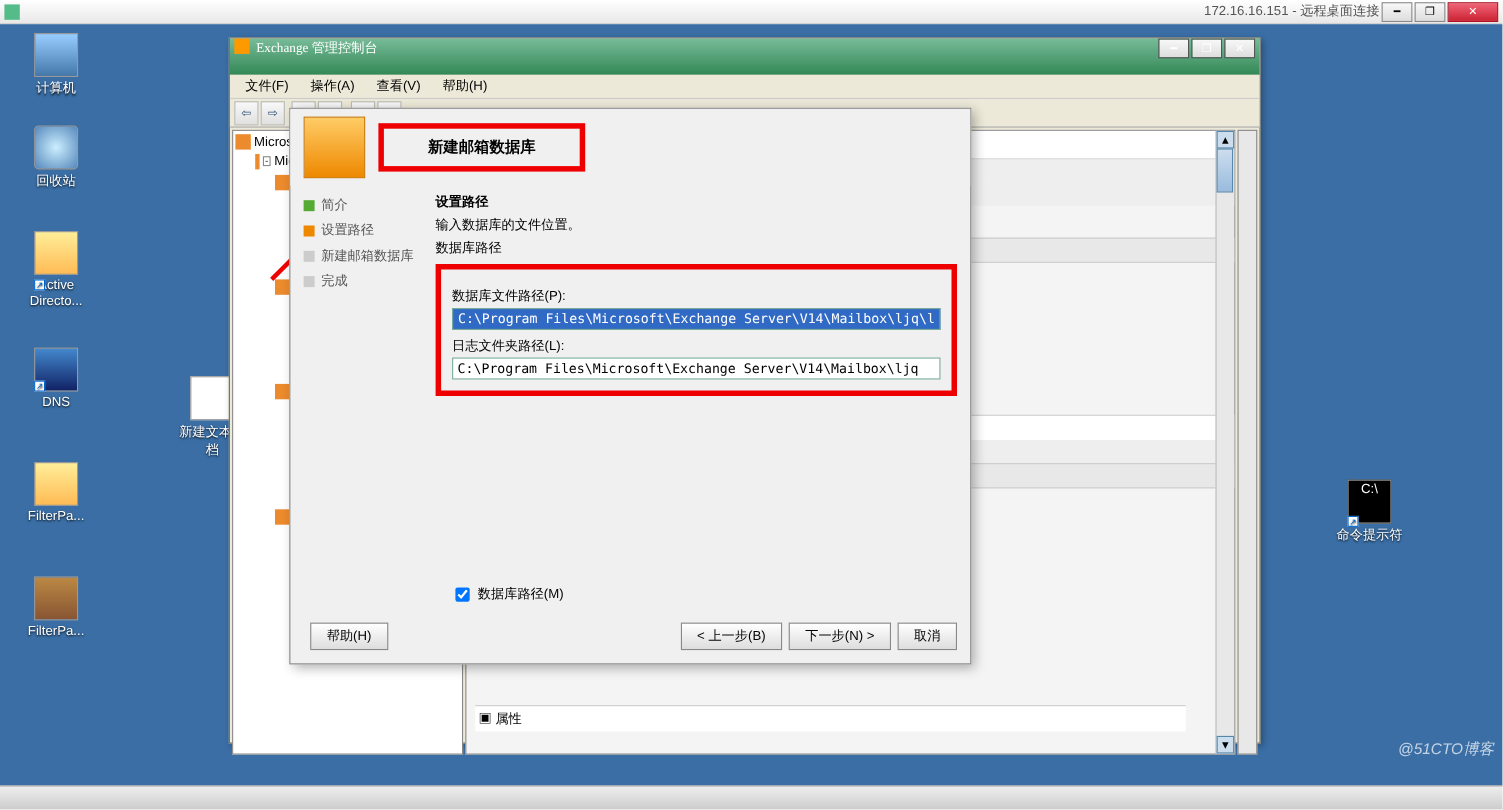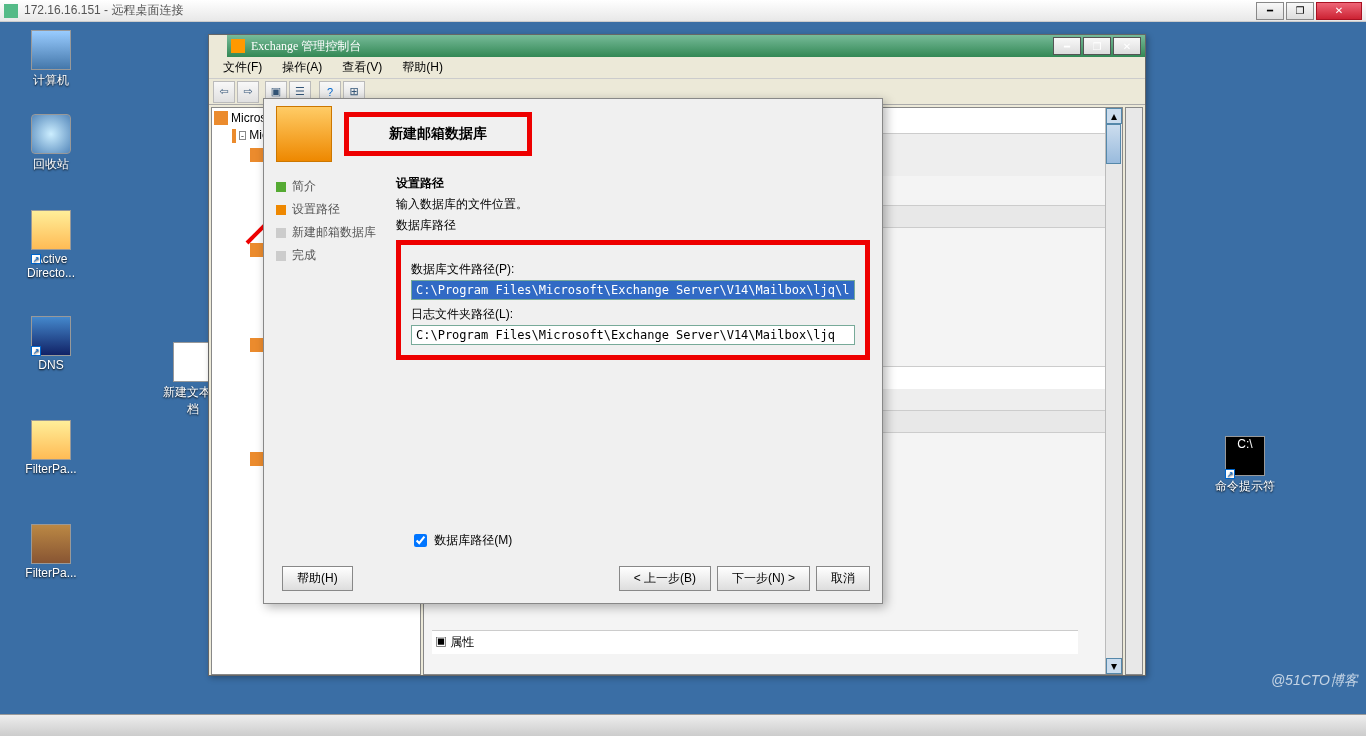--- a/index.html
+++ b/index.html
@@ -1,40 +1,40 @@
 <!DOCTYPE html>
 <html><head>
 <meta charset="utf-8">
 <style>
 * { box-sizing: border-box; margin: 0; padding: 0; font-family: "Microsoft YaHei", SimSun, Arial, sans-serif; font-size: 12px; }
 body { width: 1366px; height: 736px; background: #fff; overflow: hidden; position: relative; }
 
 
 .rdp-titlebar { height: 22px; background: linear-gradient(#fff,#e8e8e8); border-bottom: 1px solid #ccc; display: flex; align-items: center; padding: 0 4px; }
 .rdp-titlebar .icon { width: 14px; height: 14px; background: #5b8; margin-right: 6px; }
-.rdp-titlebar .title { flex: 1; color: #555; }
+.rdp-titlebar .title { flex: 1; color: #555; text-align: right; }
 .win-btns { display: flex; }
 .win-btn { width: 28px; height: 18px; border: 1px solid #888; background: linear-gradient(#f8f8f8,#ddd); margin-left: 2px; display: flex; align-items: center; justify-content: center; font-size: 10px; }
 .win-btn.close { width: 46px; background: linear-gradient(#e67,#c23); color: #fff; border-color: #a12; }
 
 .desktop { position: absolute; top: 22px; left: 0; right: 0; height: 692px; background: #3a6ea5; }
 
 
 .d-icon { position: absolute; width: 70px; text-align: center; color: #fff; text-shadow: 0 1px 2px #000; }
 .d-icon .pic { width: 40px; height: 40px; margin: 0 auto 2px; background: #ddd; border: 1px solid #999; }
 .d-icon.computer .pic { background: linear-gradient(#9cf,#47a); }
 .d-icon.recycle .pic { background: radial-gradient(#cef,#58b); border-radius: 4px; }
 .d-icon.folder .pic { background: linear-gradient(#fe9,#fb5); }
 .d-icon.doc .pic { background: #fff; }
 .d-icon.cmd .pic { background: #000; color: #fff; }
 .d-icon .shortcut { position: absolute; width: 10px; height: 10px; background: #fff; border: 1px solid #06c; left: 15px; bottom: 16px; font-size: 8px; color: #06c; }
 
 
 .mmc { position: absolute; left: 208px; top: 12px; width: 938px; height: 642px; background: #ece9d8; border: 1px solid #666; box-shadow: 2px 2px 6px rgba(0,0,0,.3); }
-.mmc-title { height: 22px; background: linear-gradient(#7b9,#385); color: #fff; display: flex; align-items: center; padding: 0 4px; margin-left: 18px; }
+.mmc-title { height: 33px; background: linear-gradient(#7b9,#385); color: #fff; display: flex; padding: 0 4px; }
 .mmc-title .icon { width: 14px; height: 14px; background: #f90; margin-right: 6px; }
 .mmc-title .t { flex: 1; font-family: SimSun; }
 .mmc-title .win-btn { border-color: #555; }
 .mmc-menu { height: 22px; background: #ece9d8; display: flex; align-items: center; padding: 0 4px; border-bottom: 1px solid #ccc; }
 .mmc-menu span { padding: 2px 10px; }
 .mmc-tb { height: 26px; background: #ece9d8; display: flex; align-items: center; padding: 0 4px; border-bottom: 1px solid #aaa; }
 .tb-btn { width: 22px; height: 22px; border: 1px solid #bbb; background: linear-gradient(#f8f8f8,#e0e0e0); margin-right: 2px; display: flex; align-items: center; justify-content: center; font-size: 11px; color: #357; }
 .mmc-body { display: flex; height: 572px; }
 .tree-pane { width: 210px; background: #fff; border: 1px solid #888; margin: 2px; overflow: auto; padding: 2px; }
 .tree ul { list-style: none; padding-left: 18px; }

